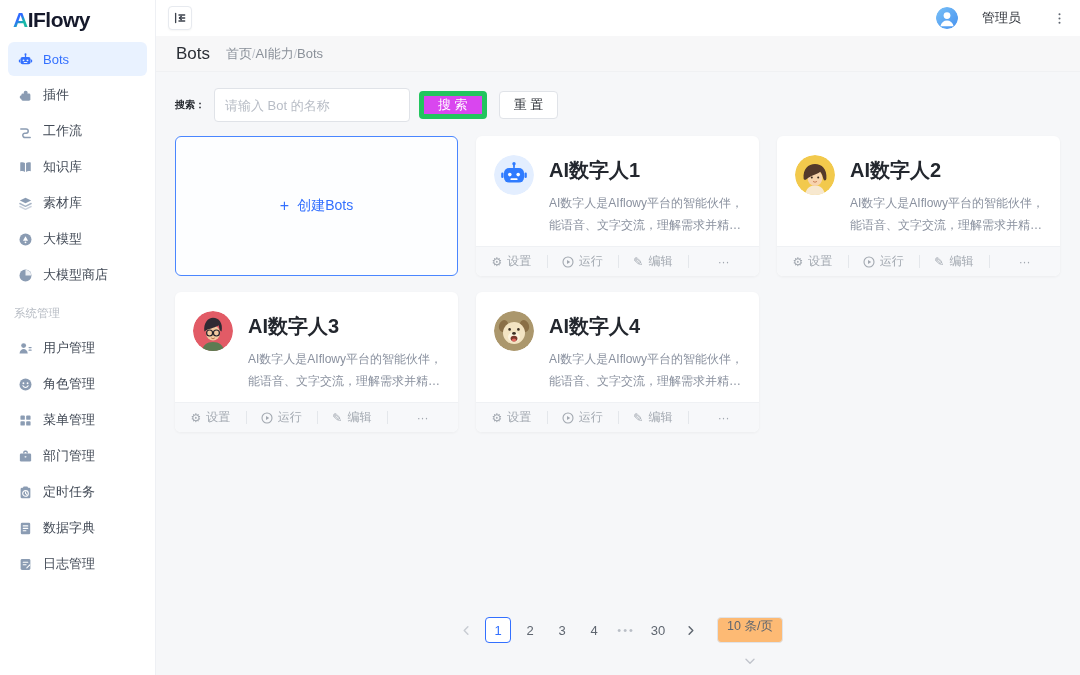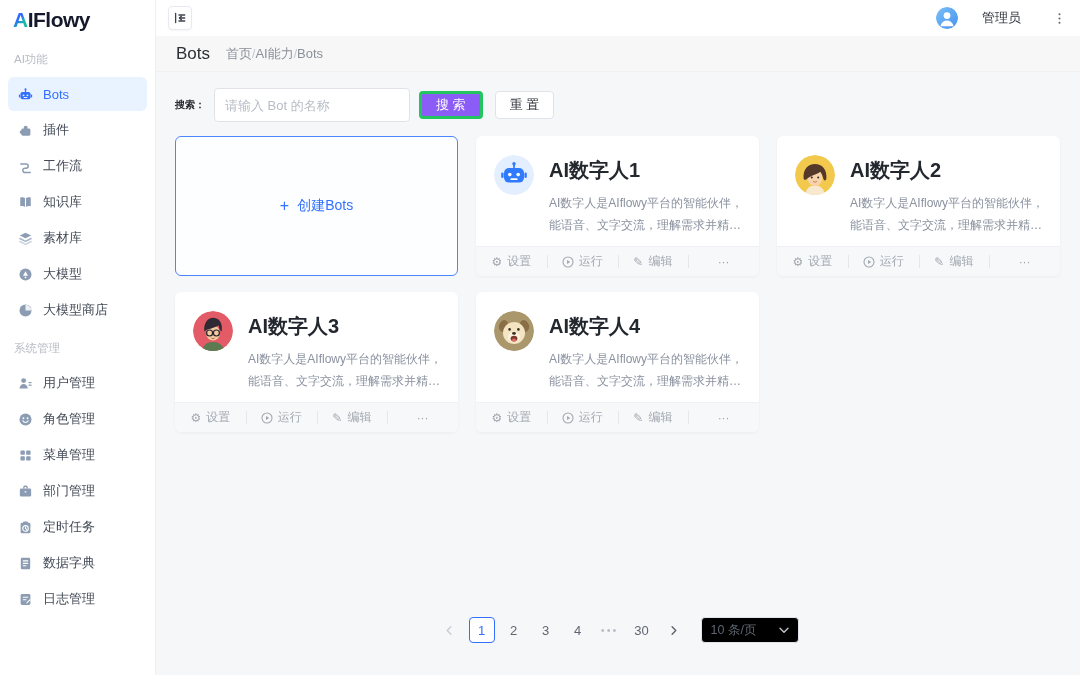--- a/index.html
+++ b/index.html
@@ -36,21 +36,21 @@
   .crumb-link { cursor: pointer; }
 
   .content { flex: 1; position: relative; padding: 16px 19px; }
 
   
   .search-row { display: flex; align-items: center; margin-bottom: 14px; }
   .search-label { font-size: 10px; font-weight: 700; color: #1f2329; margin-right: 9px; }
   .search-input { width: 196px; height: 28px; border: 1px solid #e0e3e8; border-radius: 4px; background: #fff; padding: 16px 10px; font-size: 13px; color: #333; outline: none; font-family: inherit; }
   .search-input::placeholder { color: #b8bdc6; }
   .btn { height: 28px; border-radius: 4px; font-size: 13px; padding: 0 14px; cursor: pointer; font-family: inherit; }
-  .btn-primary { background: #8b5cf6; border: 3px solid #22c55e; color: #fff; margin-left: 9px; }
+  .btn-primary { background: #d946ef; border: 5px solid #22c55e; color: #fff; margin-left: 9px; }
   .btn-plain { background: #fff; border: 1px solid #e0e3e8; color: #2b2f36; margin-left: 12px; }
 
   
   .cards { display: grid; grid-template-columns: repeat(3, 283px); gap: 16px 18px; }
   .card { height: 140px; background: #fff; border-radius: 6px; box-shadow: 0 1px 3px rgba(31,35,41,.05); position: relative; overflow: hidden; }
   .create-card { border: 1px solid #4a86ff; background: #fdfeff; box-shadow: none; display: flex; align-items: center; justify-content: center; gap: 8px; color: #3370ff; font-size: 14px; cursor: pointer; }
   .create-plus { font-size: 16px; }
   .card-body { display: flex; padding: 19px 12px 0 18px; gap: 15px; }
   .avatar-lg { width: 40px; height: 40px; border-radius: 50%; overflow: hidden; flex-shrink: 0; }
   .card-info { min-width: 0; }
@@ -60,35 +60,34 @@
   .card-action { flex: 1; display: flex; align-items: center; justify-content: center; gap: 5px; font-size: 12px; color: #a2a8b0; cursor: pointer; position: relative; }
   .card-action + .card-action::before { content: ""; position: absolute; left: 0; top: 8px; bottom: 8px; width: 1px; background: #e4e7eb; }
   .fa-ic { font-size: 12px; line-height: 1; display: flex; align-items: center; }
 
   
   .pagination { position: absolute; left: 0; right: 0; bottom: 32px; display: flex; align-items: center; justify-content: center; gap: 6px; font-size: 13px; color: #5f6670; }
   .page-btn { min-width: 26px; height: 26px; display: flex; align-items: center; justify-content: center; border-radius: 4px; background: transparent; border: none; font-size: 13px; color: #5f6670; cursor: pointer; font-family: inherit; }
   .page-btn.active { width: 26px; background: #fff; border: 1px solid #3370ff; color: #3370ff; }
   .page-prev { color: #c8ccd3; }
   .page-ellipsis { color: #b9bec6; letter-spacing: 2px; font-size: 11px; }
-  .page-size { height: 26px; margin-left: 8px; background: #000000; border: 1px solid #e0e3e8; border-radius: 4px; display: flex; align-items: center; gap: 23px; padding: 0 9px; font-size: 12.5px; color: #5f6670; cursor: pointer; }
+  .page-size { height: 26px; margin-left: 8px; background: #fdba74; border: 1px solid #e0e3e8; border-radius: 4px; display: flex; align-items: center; gap: 23px; padding: 0 9px; font-size: 12.5px; color: #5f6670; cursor: pointer; flex-direction: column; }
   .chev { display: flex; color: #c0c4cc; }
 </style>
 </head>
 <body>
 
 <div class="app">
 
   <aside class="sidebar">
     <div class="logo">
       <span class="logo-a">A</span>
         <span class="logo-rest">IFlowy</span>
     </div>
 
-    <div class="section-label">AI功能</div>
 
     <div class="nav-item active">
       <span class="ic">
           <svg viewBox="0 0 16 16" fill="currentColor">
             <rect x="7.3" y="2.9" width="1.4" height="2.6" rx="0.7"></rect>
             <circle cx="8" cy="2.3" r="1.1"></circle>
             <rect x="2.6" y="5.4" width="10.8" height="7.6" rx="2.2"></rect>
             <rect x="0.9" y="7.9" width="1.3" height="3.2" rx="0.65"></rect>
             <rect x="13.8" y="7.9" width="1.3" height="3.2" rx="0.65"></rect>
             <circle cx="5.9" cy="8.9" r="1" fill="#e9f2ff"></circle>

